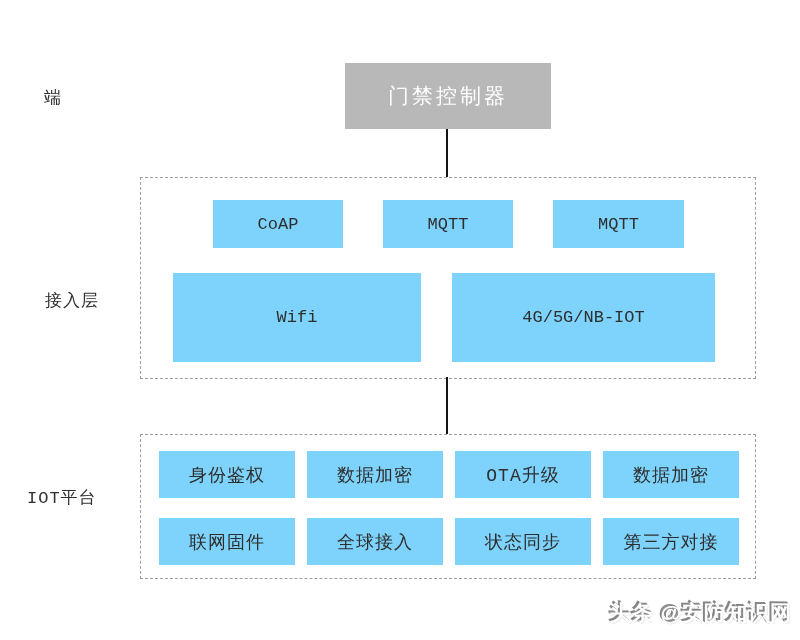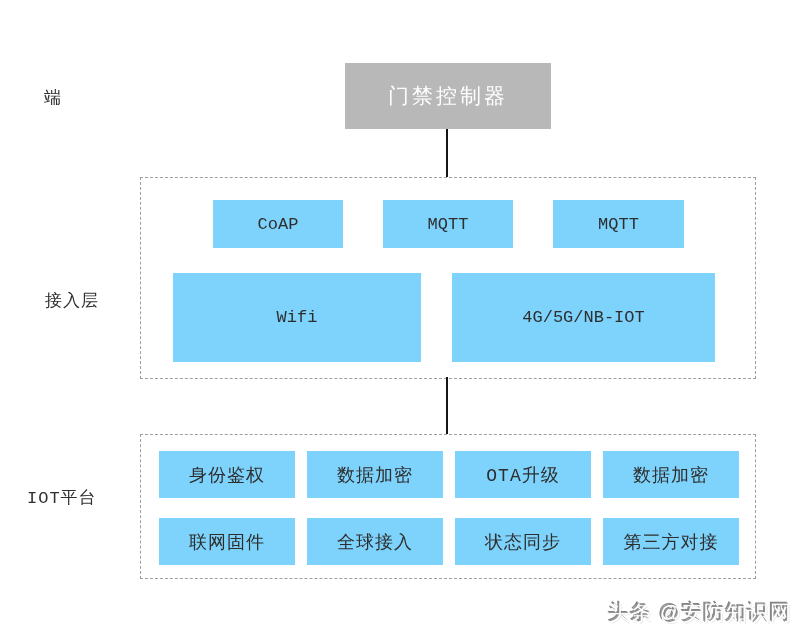--- a/index.html
+++ b/index.html
@@ -71,21 +71,21 @@
   .plat.c3 { left: 314px; }
   .plat.c4 { left: 462px; }
   #label-tier-device  { left: 44px;  top: 86px;  }
   #label-tier-access  { left: 25px;  top: 289px; margin-left: 20px; }
   #label-tier-platform{ left: 27px;  top: 486px; }
   .watermark {
     position: absolute;
     right: 8px;
     top: 599px;
     font-family: "Liberation Sans", sans-serif;
-    font-weight: normal;
+    font-weight: bold;
     font-size: 21px;
     letter-spacing: 1px;
     color: #ffffff;
     text-shadow: -2px -2px 0 #868686, -1px -1px 0 #9a9a9a, 1px 1px 0 #ececec;
     white-space: nowrap;
   }
 </style>
 </head>
 <body>
 

